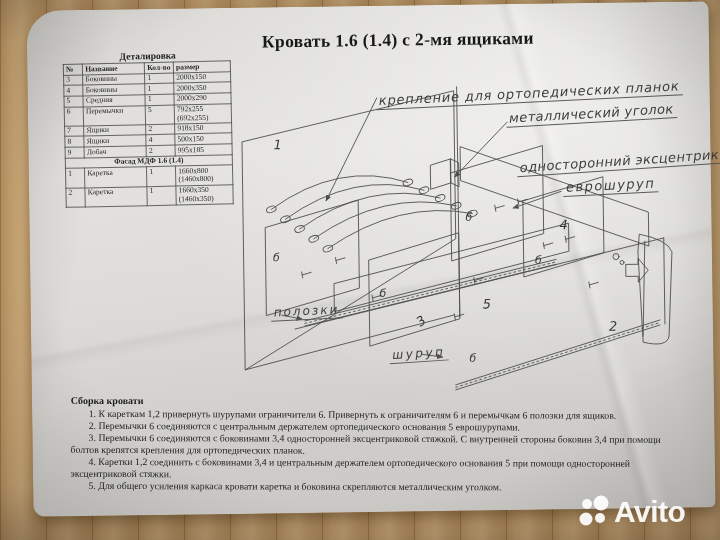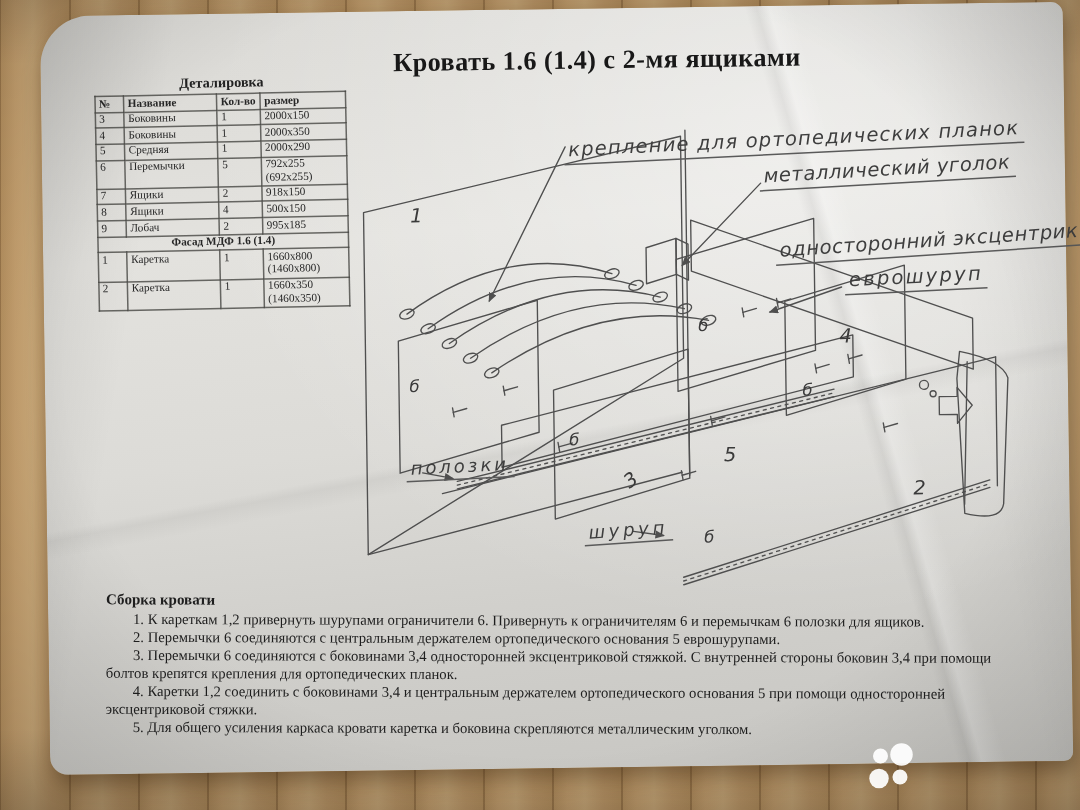--- a/index.html
+++ b/index.html
@@ -268,16 +268,17 @@
     </div>
   </div>
 
   <div class="avito">
     <svg width="33" height="34" viewBox="0 0 33 34">
       <circle cx="9" cy="9" r="5" fill="rgba(255,255,255,0.93)"></circle>
       <circle cx="23" cy="8" r="7.5" fill="rgba(255,255,255,0.93)"></circle>
       <circle cx="8" cy="24" r="6.5" fill="rgba(255,255,255,0.93)"></circle>
       <circle cx="22" cy="23" r="5" fill="rgba(255,255,255,0.93)"></circle>
     </svg>
+    <span class="word">Avito</span>
   </div>
 
   <div class="vignette"></div>
 </div>
 
 </body></html>

